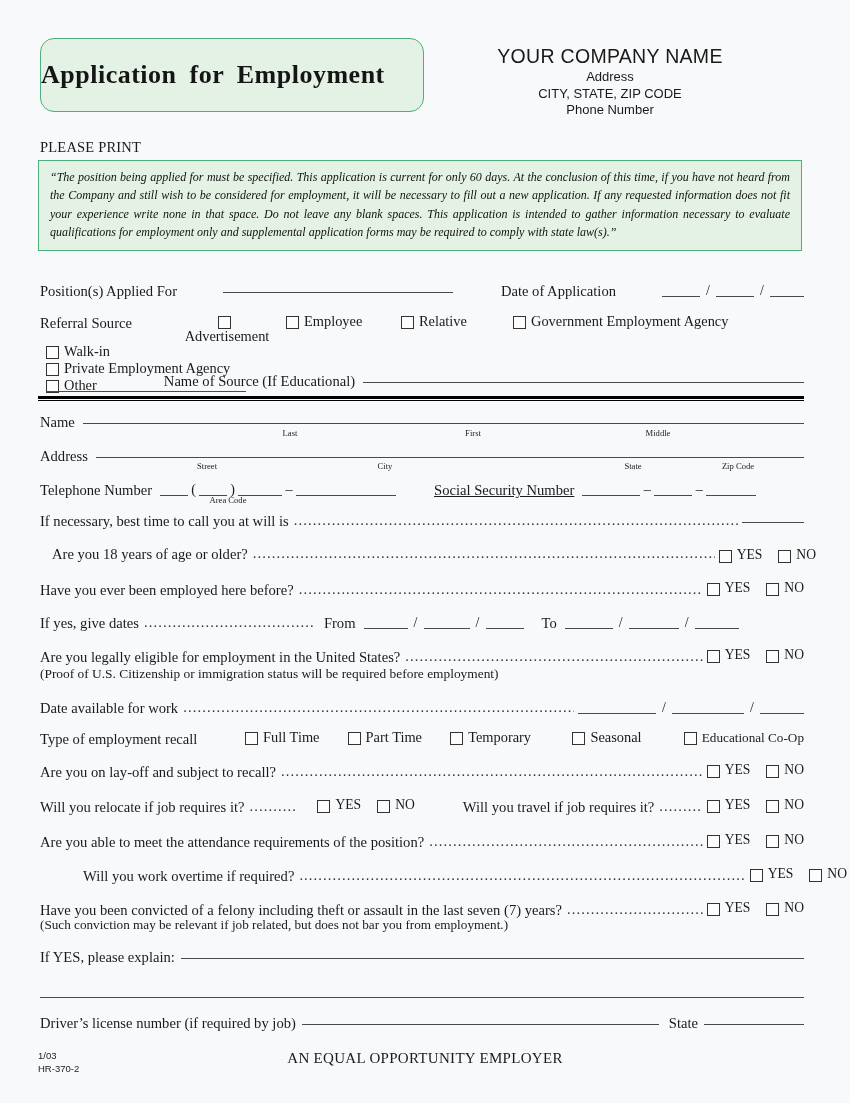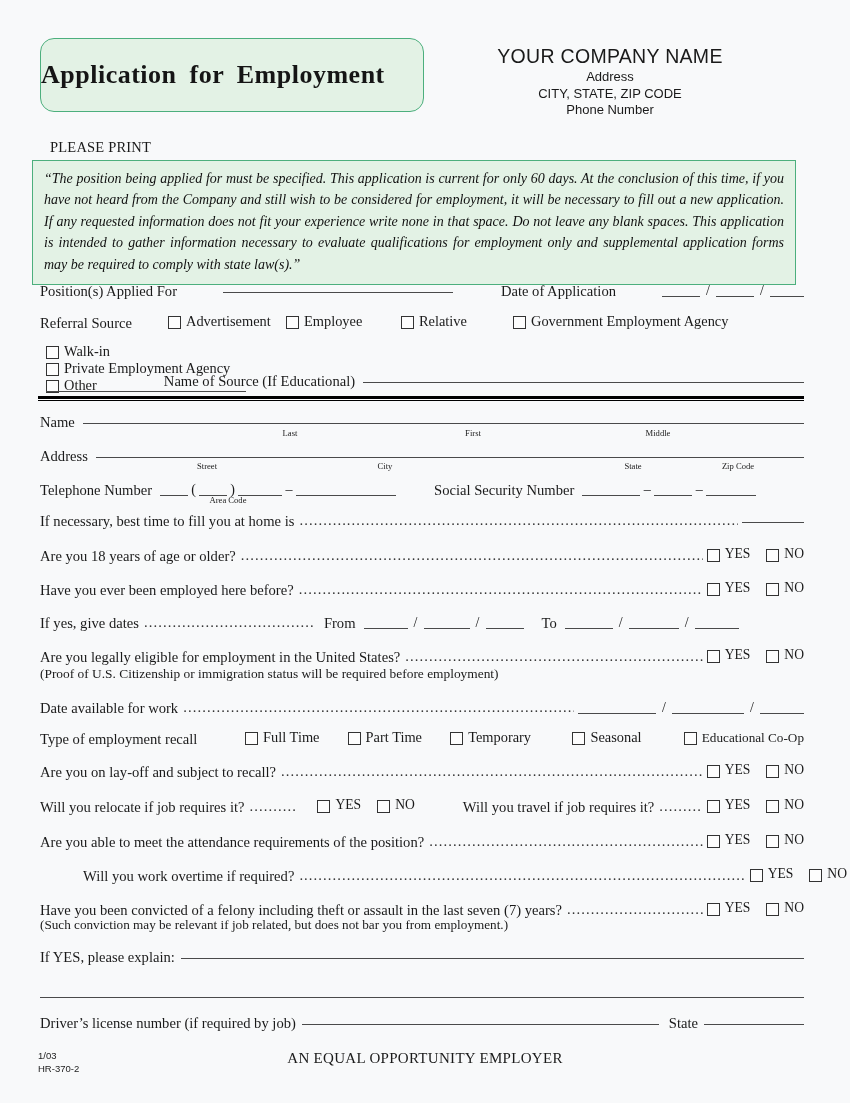--- a/index.html
+++ b/index.html
@@ -51,35 +51,34 @@
   }
   .company-name { font-size: 19.5px; letter-spacing: 0.3px; }
   .company-line { font-size: 13px; }
 
   .please-print {
     position: absolute;
     left: 40px;
     top: 139px;
     font-size: 14.5px;
     letter-spacing: 0.2px;
-    margin-left: 10px;
   }
 
   
   .notice {
     position: absolute;
-    left: 32px;
+    left: 38px;
     top: 160px;
     width: 764px;
     box-sizing: border-box;
     border: 1.5px solid #4caf7d;
     background: #e3f2e5;
     padding: 7px 11px 9px 11px;
     font-style: italic;
-    font-size: 14px;
+    font-size: 12px;
     line-height: 1.53;
     text-align: justify;
     color: #111;
   }
 
   
   .row { position: absolute; display: flex; align-items: baseline; }
   .lbl { font-size: 14.6px; white-space: nowrap; }
   .tiny { font-size: 8.6px; font-family: "Liberation Serif", serif; text-align: center; }
 
@@ -184,21 +183,21 @@
       <span class="seg" style="width:38px;"></span>
         <span class="sl">/</span>
         <span class="seg" style="width:38px;"></span>
         <span class="sl">/</span>
         <span class="seg" style="width:34px;"></span>
     </span>
   </div>
 
   <div class="row" style="left:40px; top:313px; width:764px;">
     <span class="lbl" style="width:128px;">Referral Source</span>
-    <span class="cbwrap" style="width:118px;">
+    <span class="cbwrap" style="width:118px;flex-direction:column;">
       <span class="cb"></span>
       <span class="cblabel">Advertisement</span>
     </span>
     <span class="cbwrap" style="width:115px;">
       <span class="cb"></span>
       <span class="cblabel">Employee</span>
     </span>
     <span class="cbwrap" style="width:112px;">
       <span class="cb"></span>
       <span class="cblabel">Relative</span>
@@ -255,38 +254,38 @@
     <span class="lbl">Telephone Number</span>
     <span class="daterule" style="margin-left:8px; position:relative; top:1px;">
       <span class="seg" style="width:28px;"></span>
       <span class="sl" style="width:11px;">(</span>
       <span class="seg" style="width:28px;"></span>
       <span class="sl" style="width:11px;">)</span>
       <span class="seg" style="width:44px;"></span>
       <span class="sl" style="width:14px;">–</span>
       <span class="seg" style="width:100px;"></span>
     </span>
-    <span class="lbl" style="margin-left:38px;">Social Security Number</span>
+    <span class="lbl" style="margin-left:38px;text-decoration:underline;">Social Security Number</span>
     <span class="daterule" style="margin-left:8px; position:relative; top:1px;">
       <span class="seg" style="width:58px;"></span>
       <span class="sl" style="width:14px;">–</span>
       <span class="seg" style="width:38px;"></span>
       <span class="sl" style="width:14px;">–</span>
       <span class="seg" style="width:50px;"></span>
     </span>
   </div>
   <div style="position:absolute; left:178px; top:495px; width:100px;" class="tiny">Area Code</div>
 
   <div class="row" style="left:40px; top:513px; width:764px;">
-    <span class="lbl">If necessary, best time to fill you at home is</span>
+    <span class="lbl">If necessary, best time to call you at will is</span>
     <span class="dots">...................................................................................................................................................</span>
     <span class="rule" style="width:62px; position:relative; top:-3px;"></span>
   </div>
 
-  <div class="row" style="left:40px; top:546px; width:764px;">
+  <div class="row" style="left:52px; top:546px; width:764px;align-items:flex-end;">
     <span class="lbl">Are you 18 years of age or older?</span>
     <span class="dots">...................................................................................................................................................</span>
     <span class="yn">
       <span class="item">
           <span class="cb"></span>
           <span>YES</span>
         </span>
       <span class="item">
           <span class="cb"></span>
           <span>NO</span>

